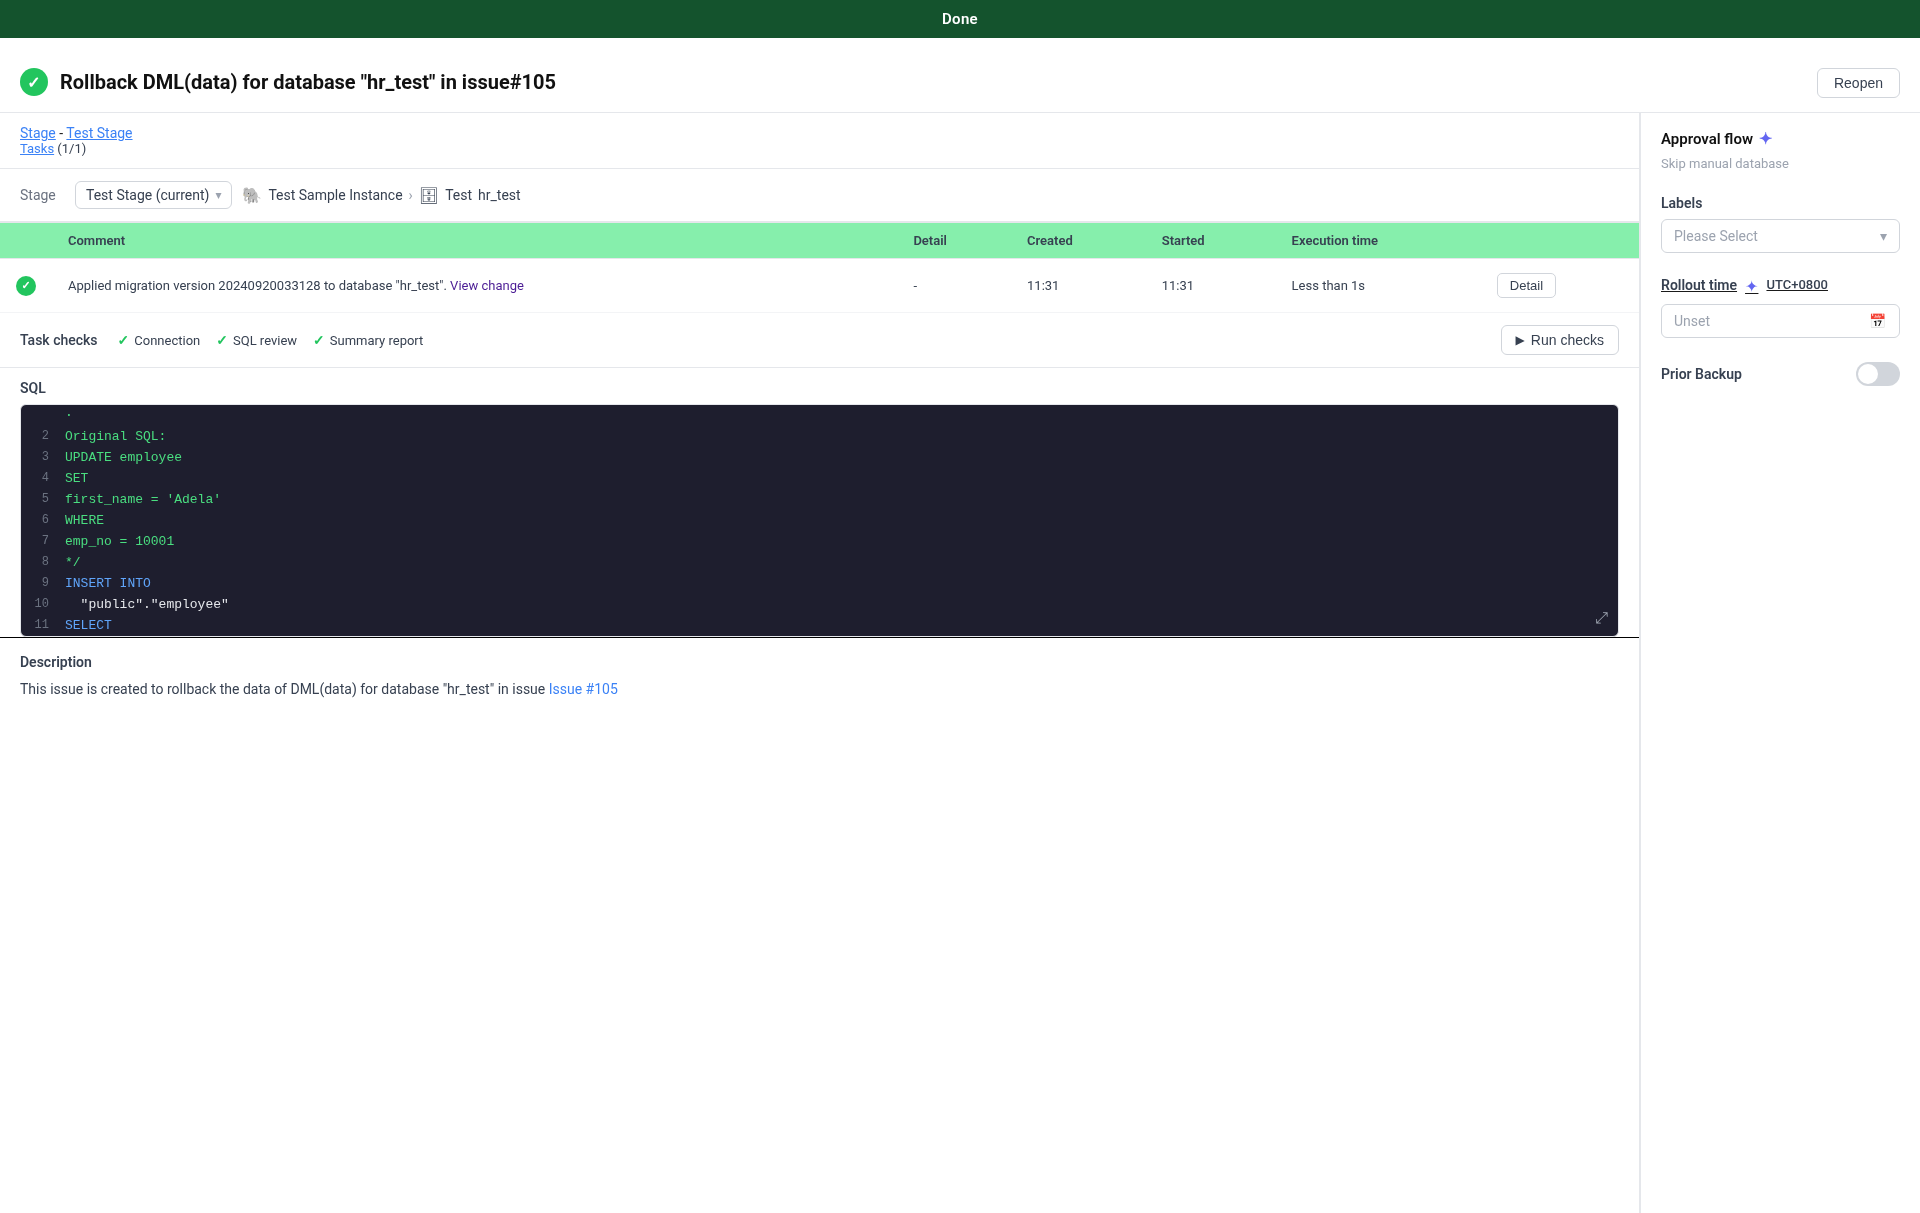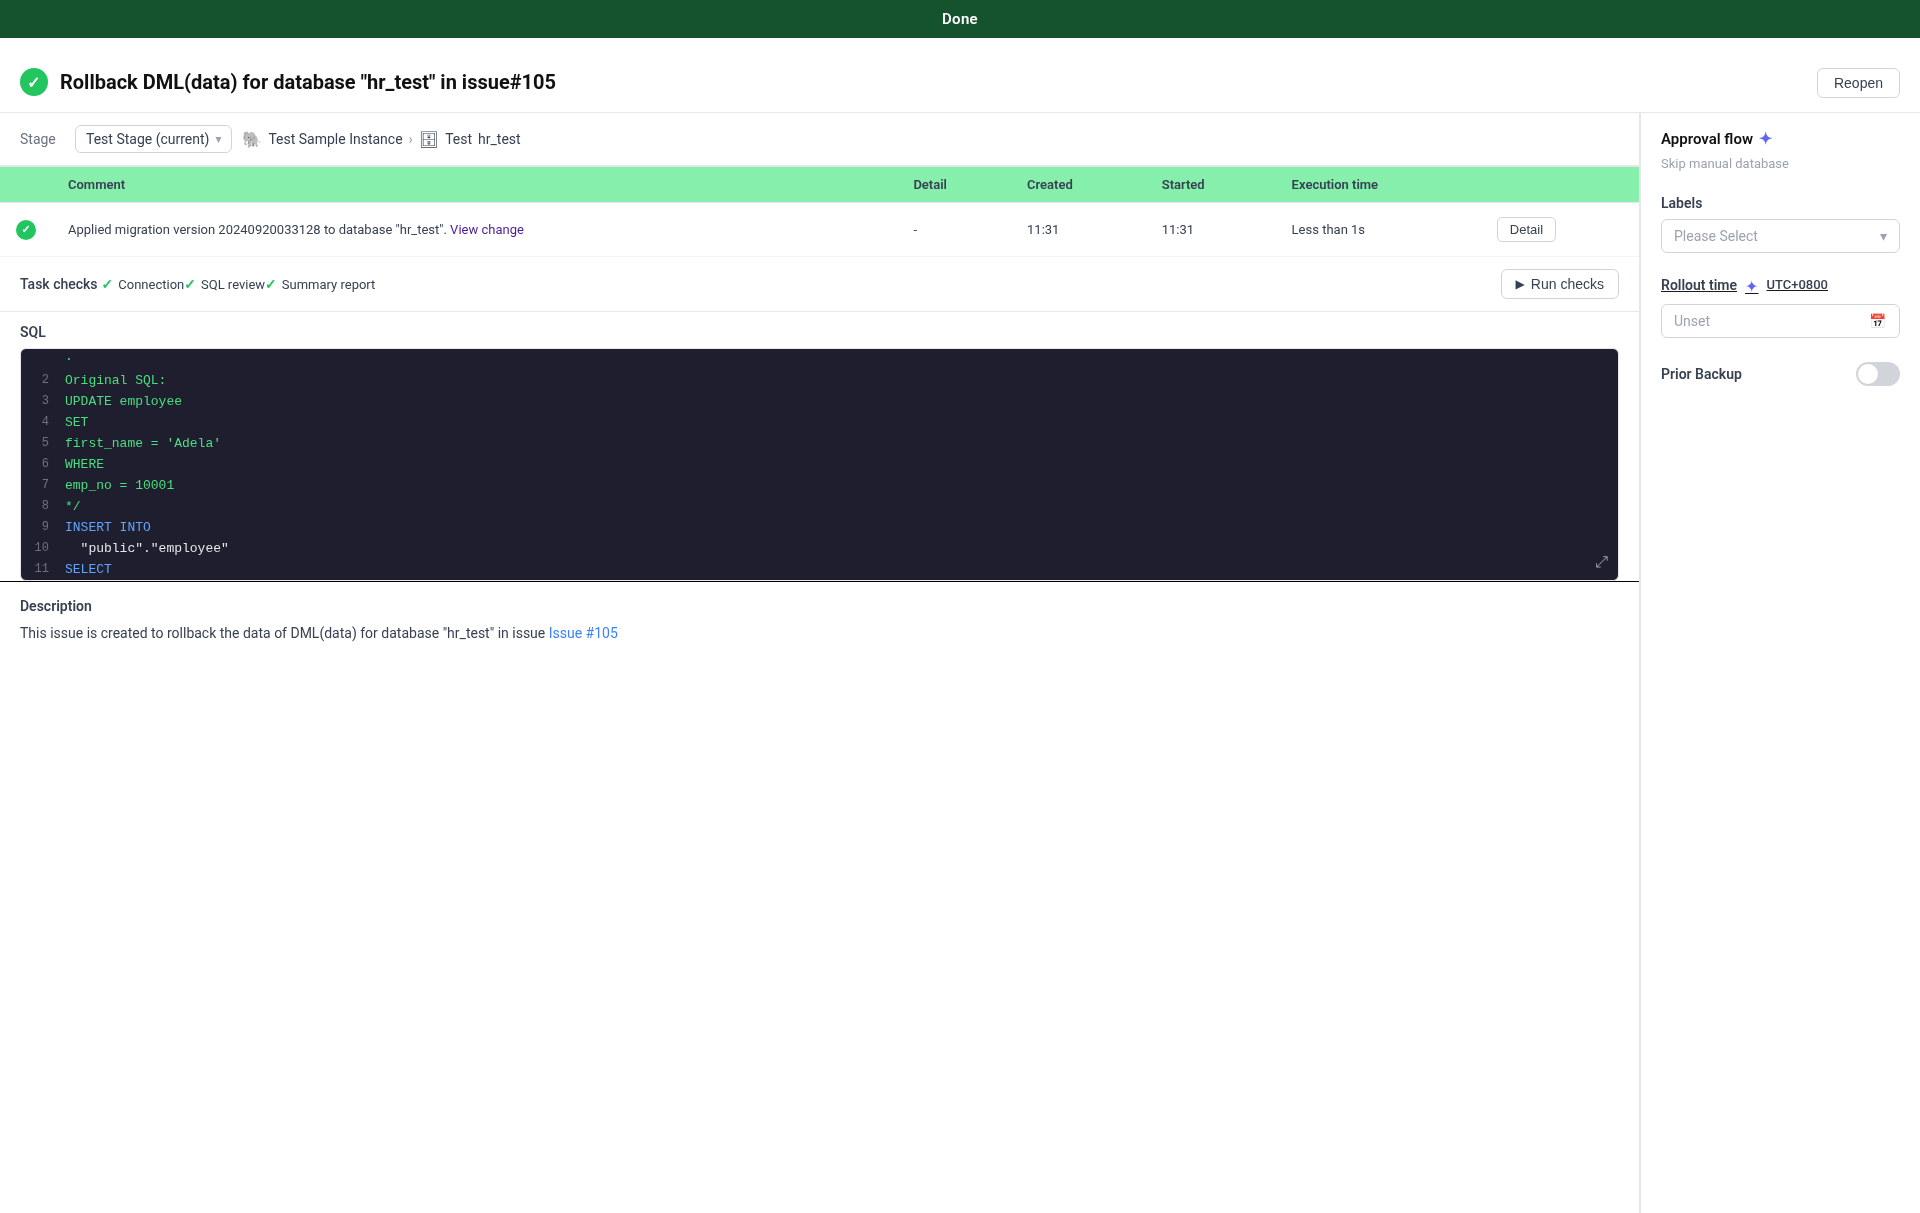--- a/index.html
+++ b/index.html
@@ -197,21 +197,21 @@
       align-items: center;
       justify-content: space-between;
       padding: 12px 20px;
       border-bottom: 1px solid #e5e7eb;
       background: #fff;
     }
 
     .task-checks-left {
       display: flex;
       align-items: center;
-      gap: 0;
+      gap: 16px;
     }
 
     .task-checks-label {
       font-size: 14px;
       font-weight: 500;
       color: #374151;
       margin-right: 4px;
     }
 
     .check-item {
@@ -461,20 +461,31 @@
     <div class="check-circle-green"></div>
     <h1 class="main-title">Rollback DML(data) for database "hr_test" in issue#105</h1>
   </div>
   <button class="reopen-btn">Reopen</button>
 </div>
 
 <div class="content-wrapper">
 
   <div class="main-content">
 
+    <div class="stage-header">
+      <div>
+        <span class="stage-link">Stage</span>
+        <span> - </span>
+        <span class="stage-link">Test Stage</span>
+      </div>
+      <div class="stage-info">
+        <span class="tasks-link">Tasks</span>
+        <span>(1/1)</span>
+      </div>
+    </div>
 
     <div class="stage-row">
       <span class="stage-label">Stage</span>
       <div class="stage-select">
         <span>Test Stage (current)</span>
         <span class="chevron">▾</span>
       </div>
       <div class="db-path">
         <span class="db-icon db-icon-db">🐘</span>
         <span>Test Sample Instance</span>

